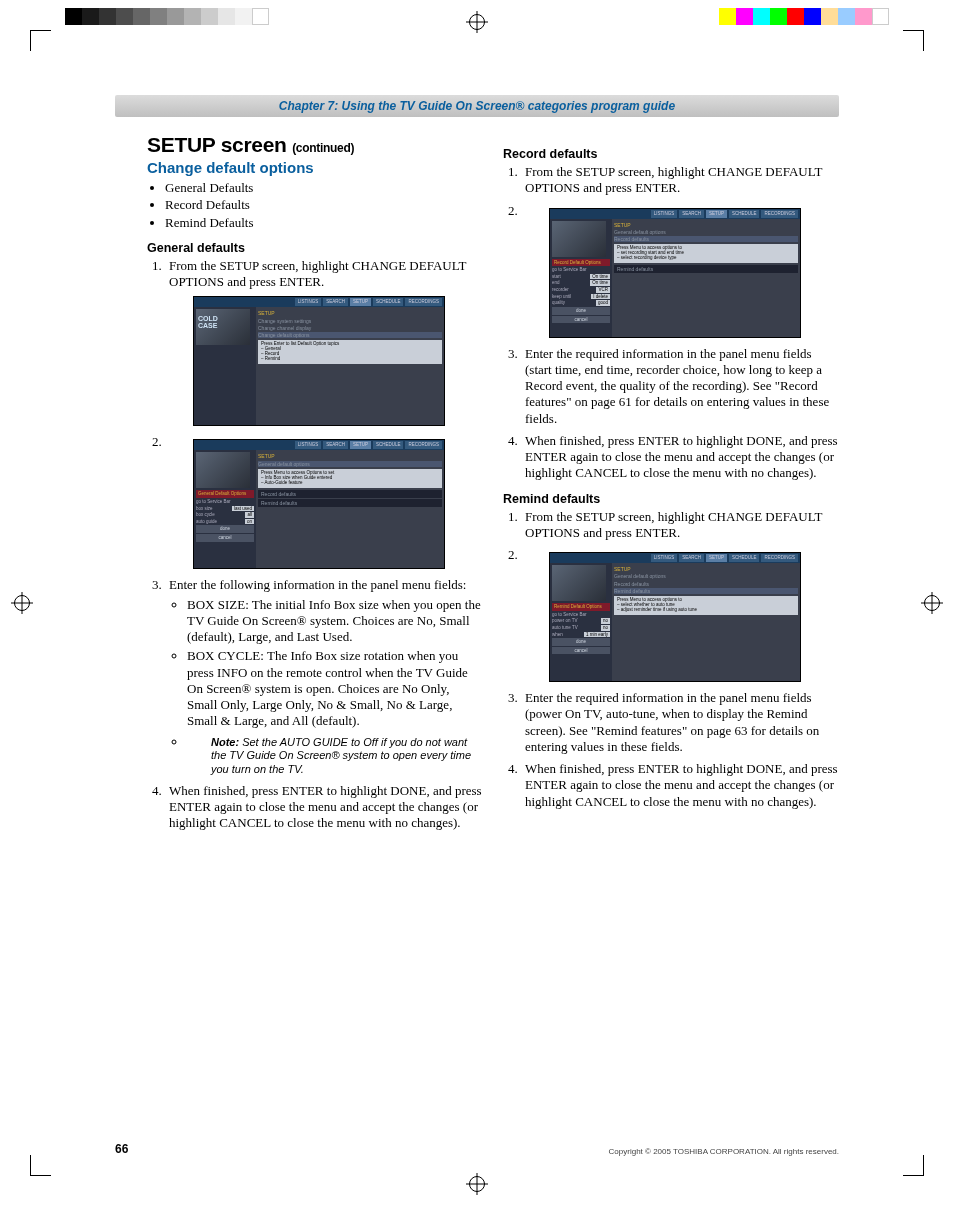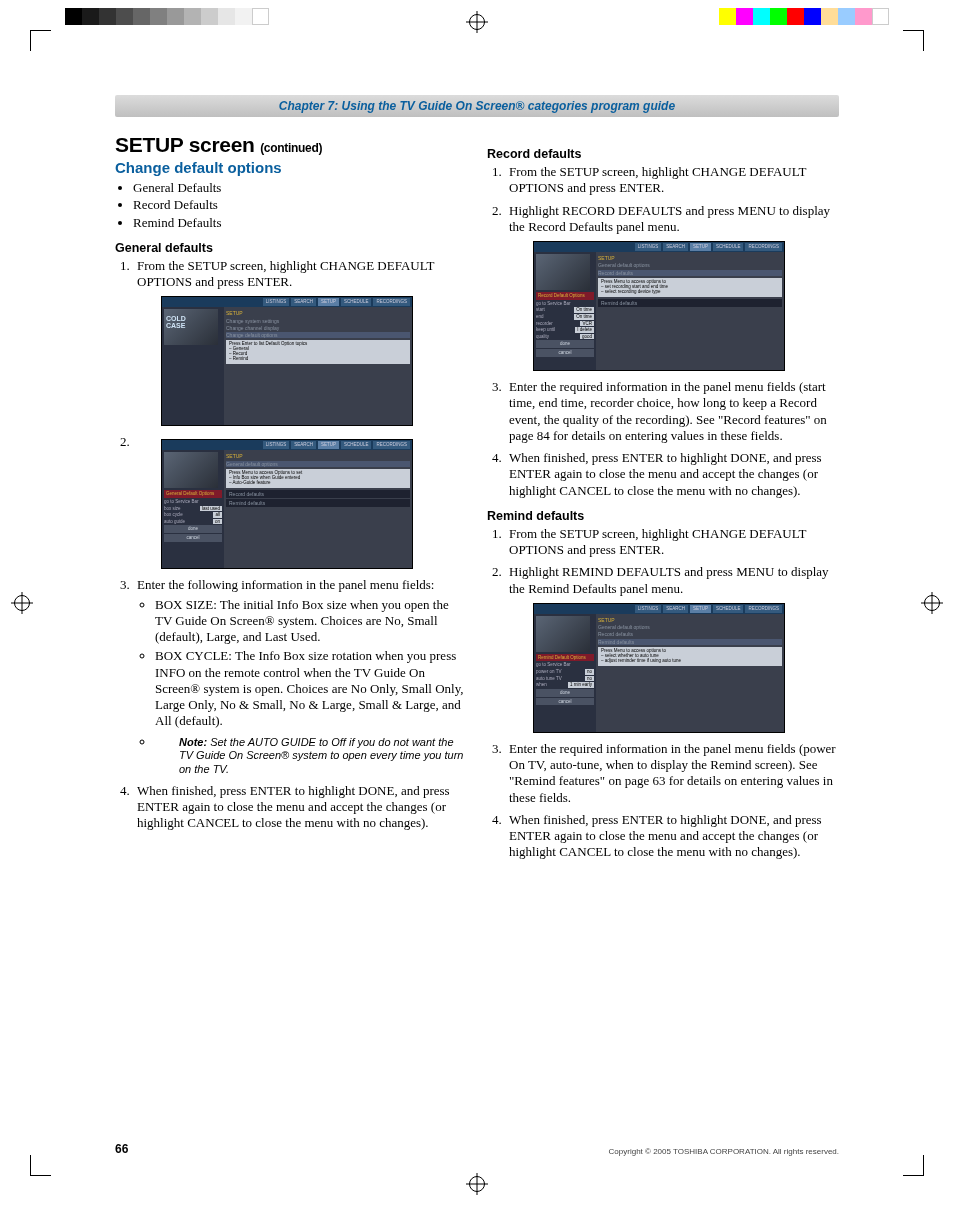--- a/index.html
+++ b/index.html
@@ -104,21 +104,21 @@
     margin: 10px 0 3px 0;
   }
   p { margin: 2px 0 4px 0; line-height: 1.25; }
   ul.bullets { margin: 2px 0 6px 18px; padding:0; }
   ul.bullets li { margin: 1px 0; line-height:1.25; }
   ol.steps { margin: 2px 0 6px 18px; padding:0; }
   ol.steps > li { margin: 3px 0 6px 0; line-height:1.25; padding-left:4px; }
   ul.inner { margin: 3px 0 3px 18px; padding:0; }
   ul.inner li { margin: 3px 0; line-height:1.25; }
 
-  .columns { display: flex; gap: 20px; }
+  .columns { display: flex; gap: 20px; margin-left: 32px; }
   .col { flex: 1 1 0; }
 
   .note {
     font-family: Arial, sans-serif;
     font-style: italic;
     font-size: 11px;
     margin: 4px 0 4px 24px;
     line-height:1.25;
   }
   .note .label { font-weight: bold; }
@@ -338,21 +338,21 @@
           </ul>
         </li>
         <li>When finished, press ENTER to highlight DONE, and press ENTER again to close the menu and accept the changes (or highlight CANCEL to close the menu with no changes).</li>
       </ol>
     </div>
 
     <div class="col">
       <h4 class="topic" style="margin-top:30px">Record defaults</h4>
       <ol class="steps">
         <li>From the SETUP screen, highlight CHANGE DEFAULT OPTIONS and press ENTER.</li>
-        <li><span>Highlight RECORD DEFAULTS and press MENU to display the Record Defaults panel menu.</span>
+        <li>
           <div class="screenshot">
             <div class="topbar">
               <span>LISTINGS</span>
                 <span>SEARCH</span>
               <span style="background:#5a7ea5">SETUP</span>
               <span>SCHEDULE</span>
                 <span>RECORDINGS</span>
             </div>
             <div class="body">
               <div class="side">
@@ -389,28 +389,28 @@
                 <div class="crumb dim">General default options</div>
                 <div class="crumb dim" style="background:#4a5670">Record defaults</div>
                 <div class="hint" style="white-space:pre-line">Press Menu to access options to
 – set recording start and end time
 – select recording device type</div>
                 <div class="section-row">Remind defaults</div>
               </div>
             </div>
           </div>
         </li>
-        <li>Enter the required information in the panel menu fields (start time, end time, recorder choice, how long to keep a Record event, the quality of the recording). See "Record features" on page 84 for details on entering values in these fields.</li>
+        <li>Enter the required information in the panel menu fields (start time, end time, recorder choice, how long to keep a Record event, the quality of the recording). See "Record features" on page 61 for details on entering values in these fields.</li>
         <li>When finished, press ENTER to highlight DONE, and press ENTER again to close the menu and accept the changes (or highlight CANCEL to close the menu with no changes).</li>
       </ol>
 
       <h4 class="topic">Remind defaults</h4>
       <ol class="steps">
         <li>From the SETUP screen, highlight CHANGE DEFAULT OPTIONS and press ENTER.</li>
-        <li><span>Highlight REMIND DEFAULTS and press MENU to display the Remind Defaults panel menu.</span>
+        <li>
           <div class="screenshot">
             <div class="topbar">
               <span>LISTINGS</span>
                 <span>SEARCH</span>
               <span style="background:#5a7ea5">SETUP</span>
               <span>SCHEDULE</span>
                 <span>RECORDINGS</span>
             </div>
             <div class="body">
               <div class="side">

